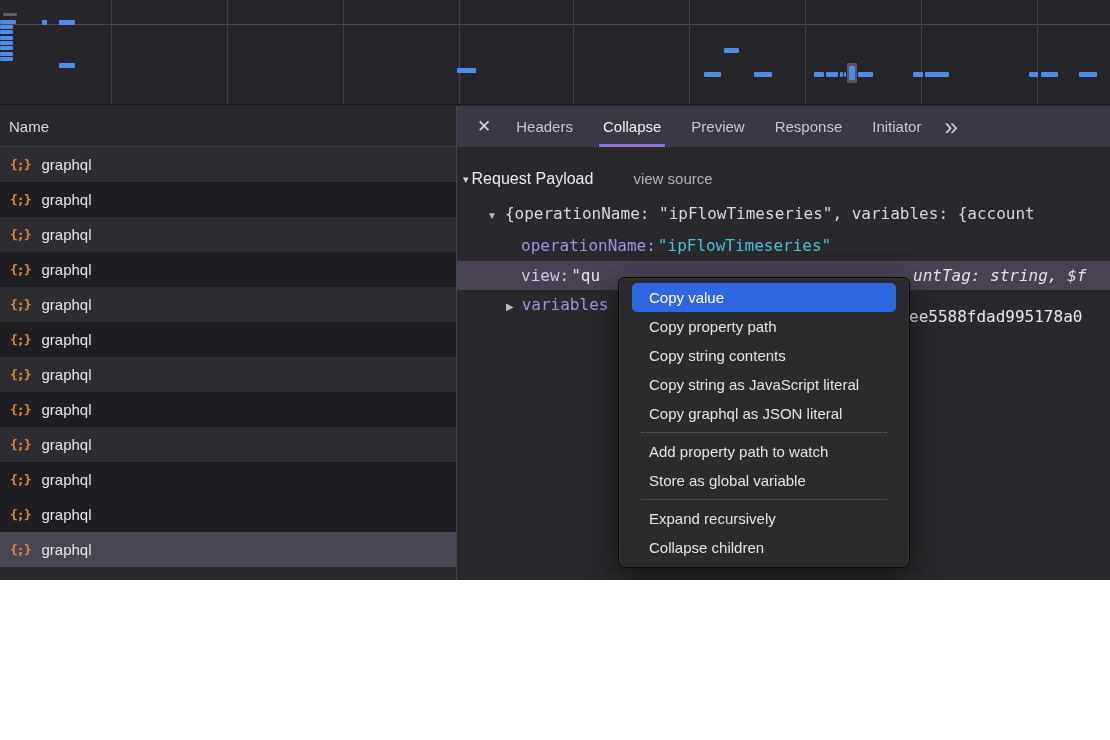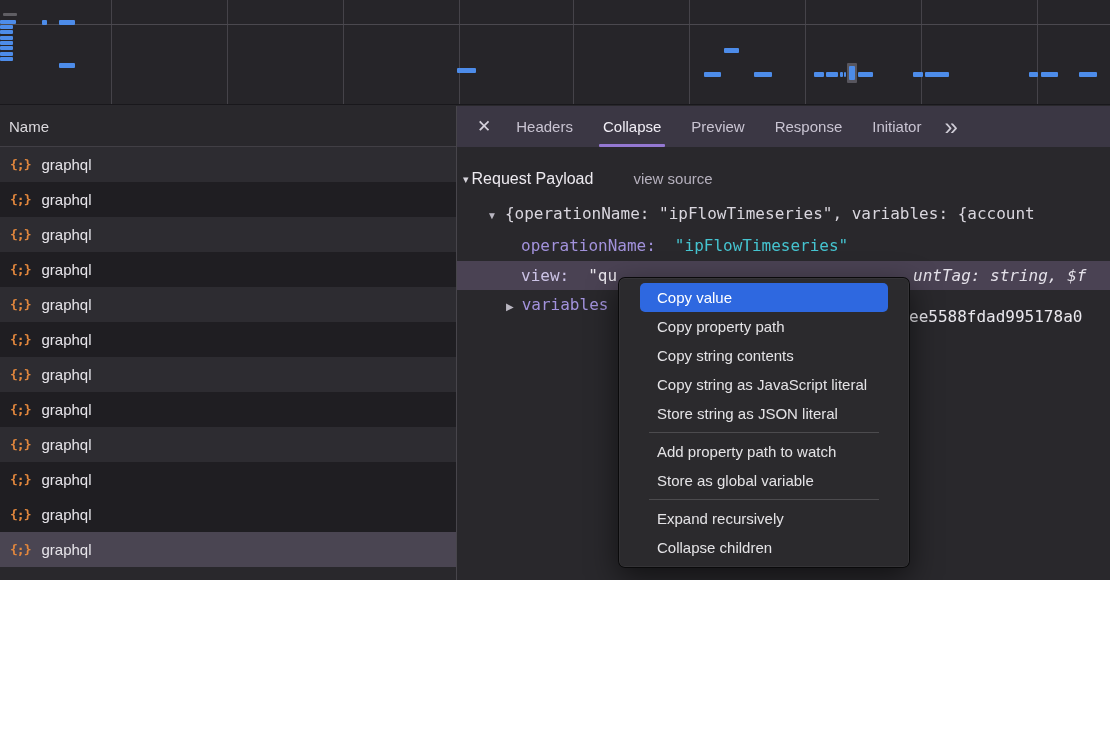--- a/index.html
+++ b/index.html
@@ -47,35 +47,35 @@
                font-family:"Liberation Sans",sans-serif;}
   .sec-tri{font-size:11px;color:#d7d4dc;margin-right:3px;}
   .sec-title{font-weight:normal;font-size:16px;color:#edeaf0;}
   .view-src{margin-left:40px;font-size:15px;color:#b5b0bd;}
   .line1{top:56px;padding-left:30px;color:#d9d6de;}
   .line2{top:88px;padding-left:64px;}
   .hlrow{top:114px;height:29px;line-height:29px;background:var(--hl-bg,#4a4253);padding-left:64px;}
   .line4{top:147px;padding-left:49px;}
   .tri{display:inline-block;font-size:10px;color:#b9b6c1;margin-right:8px;
        font-family:"Liberation Sans",sans-serif;}
-  .k{color:var(--key-purple,#a292dc);margin-right:19px;}
+  .k{color:var(--key-purple,#a292dc);margin-right:2px;}
   .s{color:var(--str-teal,#45c4d0);}
   .hlrow .k{color:#ccc3e6;}
   .hlrow .v{color:#e8e5ec;}
   .frag{position:absolute;color:#e4e1e9;}
   .frag.q{left:456px;top:0;font-style:italic;}
   .frag.h{left:452px;top:12px;color:#eae8ee;}
 
   
   .divider{position:absolute;left:0;top:682px;width:1110px;height:1px;background:#4a484c;}
   .bottom-strip{position:absolute;left:0;top:737px;width:1110px;height:3px;background:#fafafa;}
 
   
   .ctx{position:absolute;left:618px;top:277px;width:292px;z-index:10;background:rgba(43,42,45,0.97);
-       border-radius:7px;padding:5px 16px;border:1px solid rgba(0,0,0,0.75);box-sizing:border-box;
+       border-radius:7px;padding:5px 8px;border:1px solid rgba(0,0,0,0.75);box-sizing:border-box;
        box-shadow:0 10px 30px rgba(0,0,0,0.55), inset 0 0 0 0.5px rgba(255,255,255,0.09);}
   .mi{height:29px;display:flex;align-items:center;margin:0 5px;padding-left:17px;border-radius:5px;
       font-size:15px;color:#e4e3e6;}
   .mi.hi{background:var(--accent,#2e68e0);color:#ffffff;}
   .sep{height:1px;background:#4c4b4e;margin:4px 14px;}
 </style>
 </head>
 <body>
 
 <div class="screen">
@@ -216,21 +216,21 @@
   </div>
 
   <div class="divider"></div>
   <div class="bottom-strip"></div>
 
   <div class="ctx" id="ctx">
       <div class="mi hi">Copy value</div>
       <div class="mi">Copy property path</div>
       <div class="mi">Copy string contents</div>
       <div class="mi">Copy string as JavaScript literal</div>
-      <div class="mi">Store string as JSON literal</div>
+      <div class="mi">Copy graphql as JSON literal</div>
       <div class="sep"></div>
       <div class="mi">Add property path to watch</div>
       <div class="mi">Store as global variable</div>
       <div class="sep"></div>
       <div class="mi">Expand recursively</div>
       <div class="mi">Collapse children</div>
     </div>
 
 </div>
 

